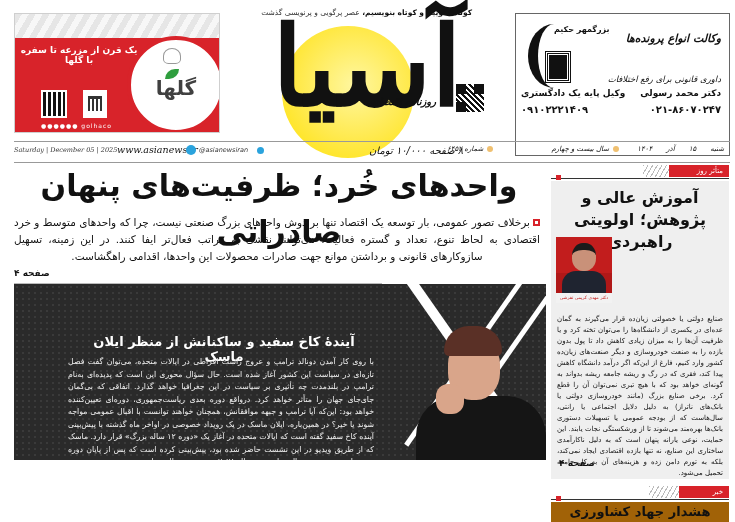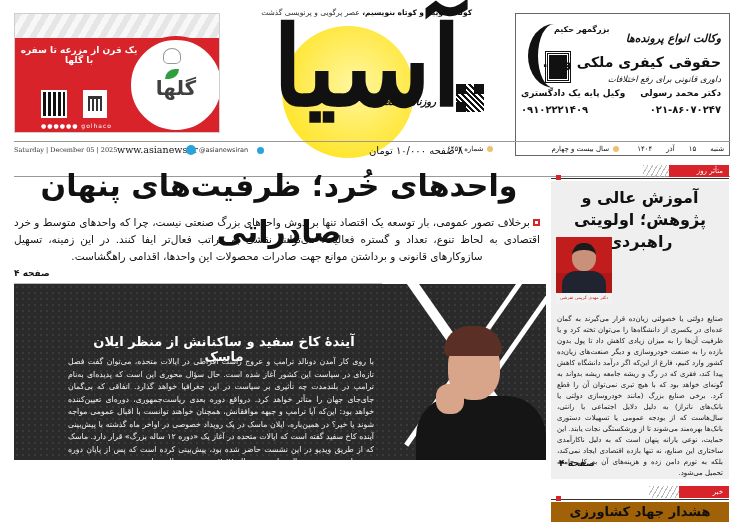--- a/index.html
+++ b/index.html
@@ -36,21 +36,21 @@
   .ad-right .a1 { position: absolute; right: 8px; top: 18px; font-size: 11px; font-weight: bold; font-style: italic; direction: rtl; }
   .ad-right .a2 { position: absolute; right: 8px; top: 40px; font-size: 14px; font-weight: bold; direction: rtl; }
   .ad-right .a3 { position: absolute; right: 8px; top: 60px; font-size: 8.5px; font-style: italic; direction: rtl; }
   .ad-right .a4 { position: absolute; right: 8px; top: 74px; width: 200px; font-size: 9px; font-weight: bold; direction: rtl; display: flex; justify-content: space-between; }
   .ad-right .a5 { position: absolute; right: 8px; top: 90px; width: 200px; font-size: 10px; font-weight: bold; direction: rtl; display: flex; justify-content: space-between; }
   .ad-right .a6 { position: absolute; left: 38px; top: 11px; font-size: 8px; font-weight: bold; direction: rtl; }
   .ad-right .crescent { position: absolute; left: 12px; top: 10px; width: 52px; height: 64px; border-radius: 50%; border-left: 10px solid #111; }
   .ad-right .scale { position: absolute; left: 30px; top: 38px; width: 24px; height: 30px; background: #111; border: 3px double #fff; outline: 1px solid #111; }
 
   
-  .bar { left: 14px; top: 141px; width: 716px; height: 36px; border-top: 1px solid #999; border-bottom: 1px solid #999; font-size: 7.5px; display: flex; align-items: center; }
+  .bar { left: 14px; top: 141px; width: 716px; height: 22px; border-top: 1px solid #999; border-bottom: 1px solid #999; font-size: 7.5px; display: flex; align-items: center; font-style: italic; }
   .bar .en { position: absolute; left: 0; top: 4px; font-family: "DejaVu Serif", serif; font-size: 6.5px; color: #333; }
   .bar .site { position: absolute; left: 103px; top: 2px; font-family: "DejaVu Serif", serif; font-size: 9.5px; }
   .bar .tg { position: absolute; left: 172px; top: 3px; width: 10px; height: 10px; border-radius: 50%; background: #2aa3dd; }
   .bar .handle { position: absolute; left: 185px; top: 4px; font-size: 6.5px; color: #333; }
   .bar .verif { position: absolute; left: 243px; top: 5px; width: 7px; height: 7px; border-radius: 50%; background: #2aa3dd; }
   .bar .price { position: absolute; left: 355px; top: 3px; direction: rtl; font-size: 10px; }
   .bar .fa { position: absolute; right: 6px; top: 3px; direction: rtl; display: flex; gap: 14px; font-size: 7px; }
   .dot { display: inline-block; width: 6px; height: 6px; border-radius: 50%; background: #f0c070; margin: 0 4px; vertical-align: middle; }
 
   
@@ -117,21 +117,20 @@
 <div class="abs logo">آسیا</div>
 <div class="abs tagline"><span>کوتاه بگوییم و کوتاه بنویسیم،</span><span class="muted"> عصر پرگویی و پرنویسی گذشت</span></div>
 <div class="abs logo-sub">روزنامه اقتصادی</div>
 <div class="abs logo-qr"></div>
 
 <div class="abs ad-right">
   <div class="crescent"></div>
   <div class="scale"></div>
   <div class="a6">بزرگمهر حکیم</div>
   <div class="a1">وکالت انواع پرونده‌ها</div>
-  <div class="a2">حقوقی کیفری ملکی و ...</div>
   <div class="a3">داوری قانونی برای رفع اختلافات</div>
   <div class="a4">
     <span>دکتر محمد رسولی</span>
     <span>وکیل پایه یک دادگستری</span>
   </div>
   <div class="a5">
     <span>۰۲۱-۸۶۰۷۰۲۴۷</span>
     <span>۰۹۱۰۲۲۲۱۴۰۹</span>
   </div>
 </div>

